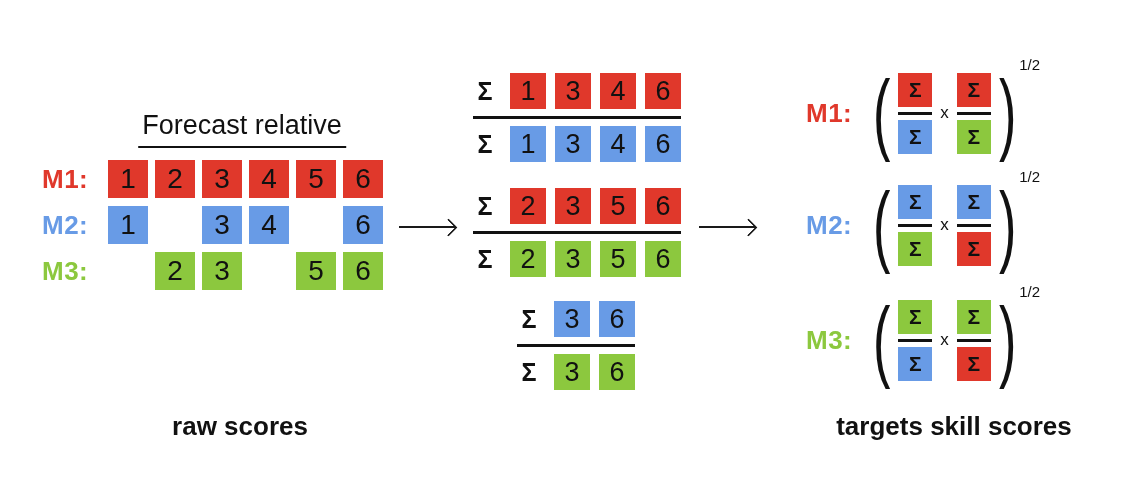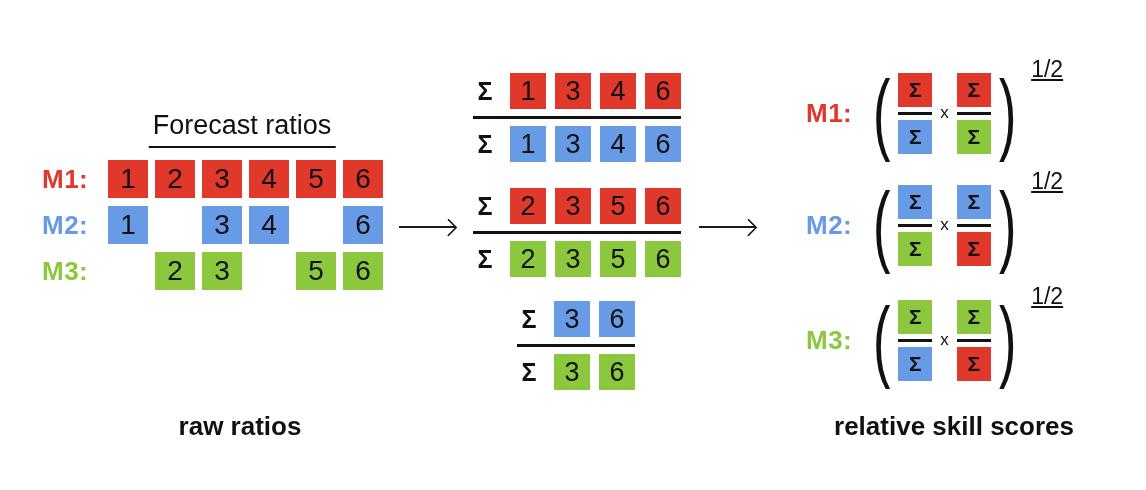--- a/index.html
+++ b/index.html
@@ -39,32 +39,32 @@
   
   .formula{position:absolute;left:806px;display:flex;align-items:center;height:96px;}
   .f-label{width:52px;font-size:26px;font-weight:700;letter-spacing:0.5px;flex:none;margin-right:14px;}
   .paren{display:inline-block;font-size:58px;line-height:58px;font-weight:400;transform:scaleY(1.52) scaleX(0.9);color:#111;}
   .paren.open{margin-right:7px;}
   .paren.close{margin-left:7px;}
   .sfrac{display:inline-block;}
   .sbox{width:34px;height:34px;display:flex;align-items:center;justify-content:center;font-size:21px;font-weight:700;color:#111;}
   .sdiv{height:3px;background:#111;margin:5px 0;}
   .times{font-size:17px;margin:0 8px;color:#111;}
-  .sup{font-size:23px;align-self:flex-start;margin-top:-9px;margin-left:14px;white-space:nowrap;text-decoration:underline;}
+  .sup{font-size:15px;align-self:flex-start;margin-top:-9px;margin-left:2px;white-space:nowrap;}
   
   .caption{position:absolute;top:411px;transform:translateX(-50%);font-size:26px;font-weight:700;white-space:nowrap;}
   .caption-left{left:240px;}
   .caption-mid{left:597px;}
   .caption-right{left:954px;}
 </style>
 </head>
 <body>
 
 <div class="canvas">
-  <div class="left-title">Forecast ratios</div>
+  <div class="left-title">Forecast relative</div>
   <div id="left-rows">
       <div class="raw-row">
         <span class="row-label" style="color: rgb(224, 56, 43);">M1:</span>
         <div class="slot-grid">
           <div class="slot box" style="background: rgb(224, 56, 43);">1</div>
           <div class="slot box" style="background: rgb(224, 56, 43);">2</div>
           <div class="slot box" style="background: rgb(224, 56, 43);">3</div>
           <div class="slot box" style="background: rgb(224, 56, 43);">4</div>
           <div class="slot box" style="background: rgb(224, 56, 43);">5</div>
           <div class="slot box" style="background: rgb(224, 56, 43);">6</div>
@@ -189,15 +189,15 @@
         <div class="sfrac">
           <div class="sbox" style="background: rgb(140, 200, 62);">Σ</div>
           <div class="sdiv"></div>
           <div class="sbox" style="background: rgb(224, 56, 43);">Σ</div>
         </div>
         <span class="paren close">)</span>
         <span class="sup">1/2</span>
       </div>
     </div>
 
-  <div class="caption caption-left">raw ratios</div>
-  <div class="caption caption-right">relative skill scores</div>
+  <div class="caption caption-left">raw scores</div>
+  <div class="caption caption-right">targets skill scores</div>
 </div>
 
 </body></html>

